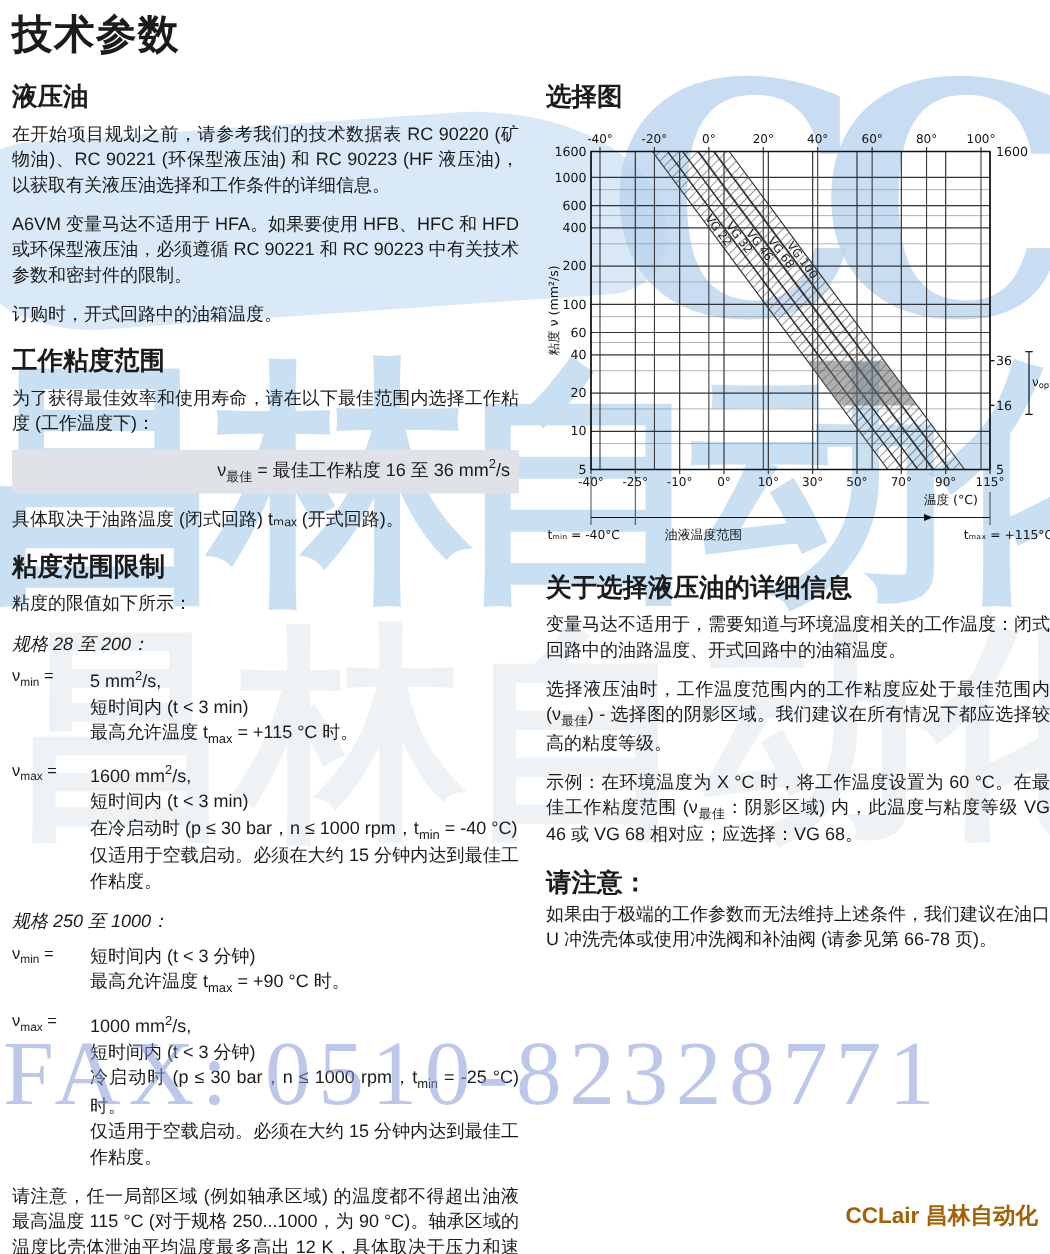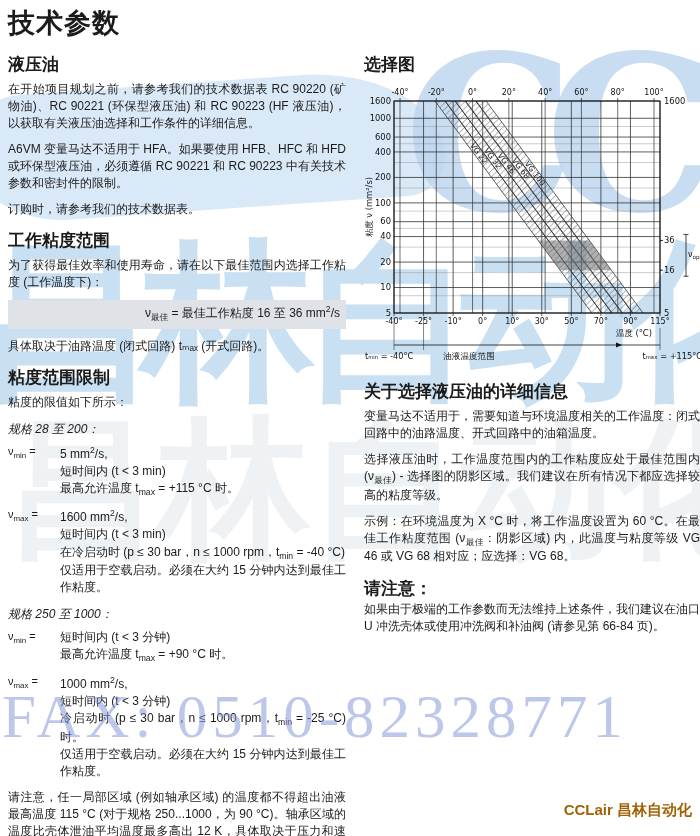--- a/index.html
+++ b/index.html
@@ -62,21 +62,21 @@
   <div class="content">
     <h1 class="page-title">技术参数</h1>
 
     <div class="columns">
 
       <div class="col-left">
 
         <h3 class="sec first">液压油</h3>
         <p class="body">在开始项目规划之前，请参考我们的技术数据表 RC 90220 (矿物油)、RC 90221 (环保型液压油) 和 RC 90223 (HF 液压油)，以获取有关液压油选择和工作条件的详细信息。</p>
         <p class="body">A6VM 变量马达不适用于 HFA。如果要使用 HFB、HFC 和 HFD 或环保型液压油，必须遵循 RC 90221 和 RC 90223 中有关技术参数和密封件的限制。</p>
-        <p class="body nojust">订购时，请参考我们的技术数据表。</p>
+        <p class="body nojust">订购时，开式回路中的油箱温度。</p>
 
         <h3 class="sec">工作粘度范围</h3>
         <p class="body">为了获得最佳效率和使用寿命，请在以下最佳范围内选择工作粘度 (工作温度下)：</p>
         <div class="formula-box">ν<sub>最佳</sub> = 最佳工作粘度 16 至 36 mm<sup>2</sup>/s</div>
         <p class="body nojust">具体取决于油路温度 (闭式回路) tₘₐₓ (开式回路)。</p>
 
         <h3 class="sec">粘度范围限制</h3>
         <p class="body nojust">粘度的限值如下所示：</p>
 
         <div class="spec-label">规格 28 至 200：</div>
@@ -269,21 +269,21 @@
               <text x="338" y="278" font-size="8.2" fill="#111" text-anchor="end">tₘₐₓ = +115°C</text>
             </svg>
           </div>
 
         <h3 class="sec">关于选择液压油的详细信息</h3>
         <p class="body">变量马达不适用于，需要知道与环境温度相关的工作温度：闭式回路中的油路温度、开式回路中的油箱温度。</p>
         <p class="body">选择液压油时，工作温度范围内的工作粘度应处于最佳范围内 (ν<sub>最佳</sub>) - 选择图的阴影区域。我们建议在所有情况下都应选择较高的粘度等级。</p>
         <p class="body">示例：在环境温度为 X °C 时，将工作温度设置为 60 °C。在最佳工作粘度范围 (ν<sub>最佳</sub>：阴影区域) 内，此温度与粘度等级 VG 46 或 VG 68 相对应；应选择：VG 68。</p>
 
         <h3 class="sec tight">请注意：</h3>
-        <p class="body">如果由于极端的工作参数而无法维持上述条件，我们建议在油口 U 冲洗壳体或使用冲洗阀和补油阀 (请参见第 66-84 页)。</p>
+        <p class="body">如果由于极端的工作参数而无法维持上述条件，我们建议在油口 U 冲洗壳体或使用冲洗阀和补油阀 (请参见第 66-78 页)。</p>
       </div>
     </div>
   </div>
 
   <div class="wm-phone wm-fax">FAX: 0510-82328771</div>
 
   <div class="brand">CCLair 昌林自动化</div>
 </div>
 
 </body></html>

